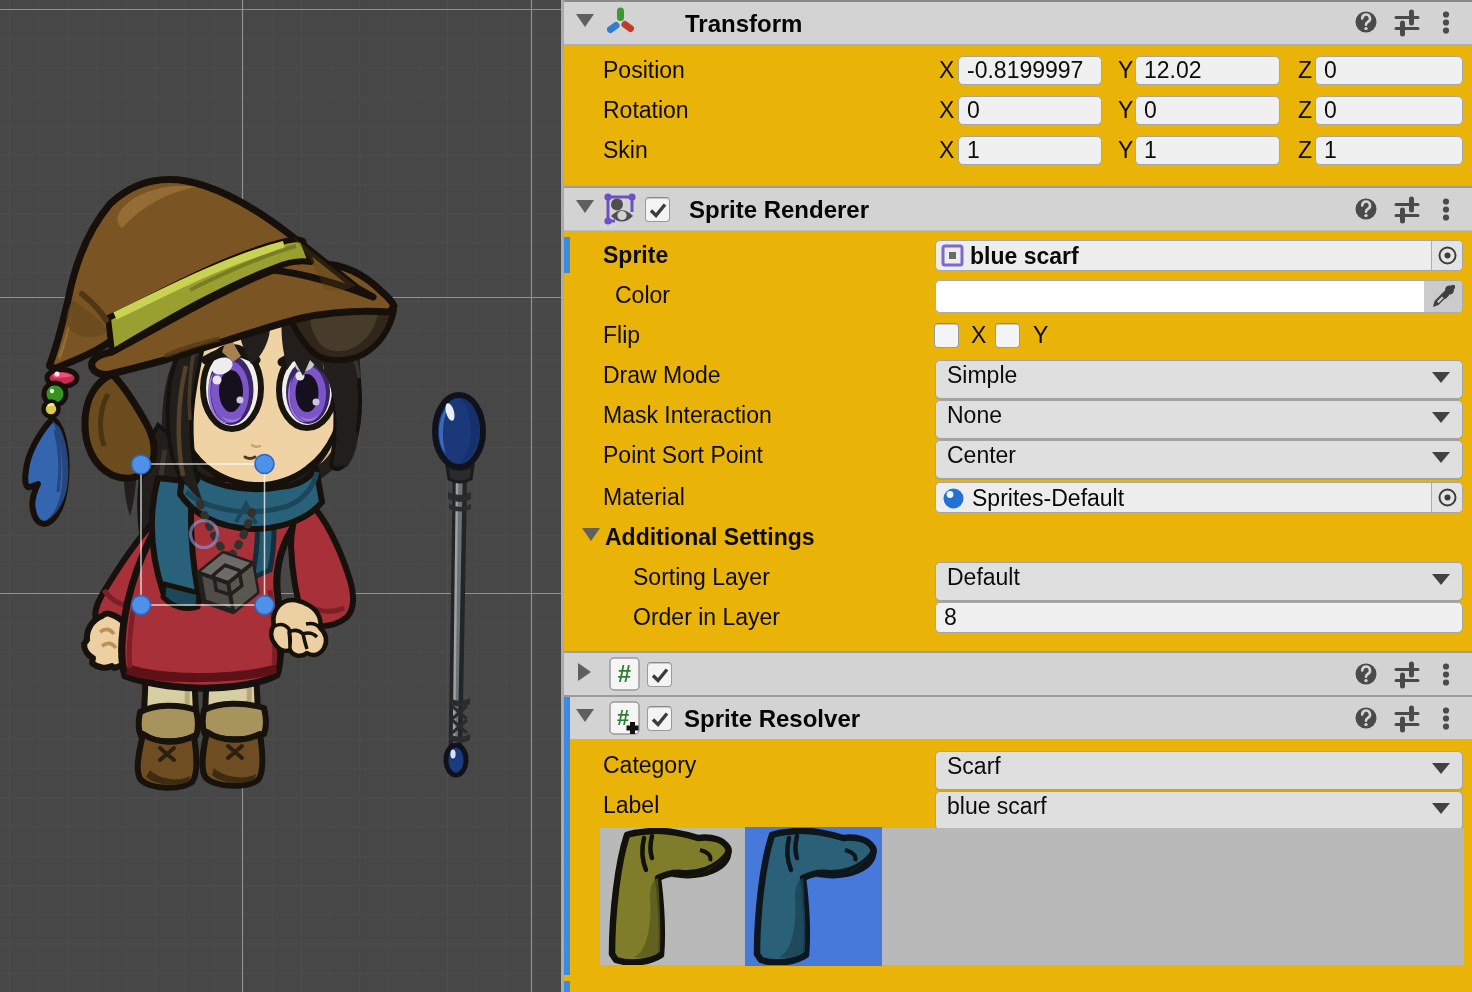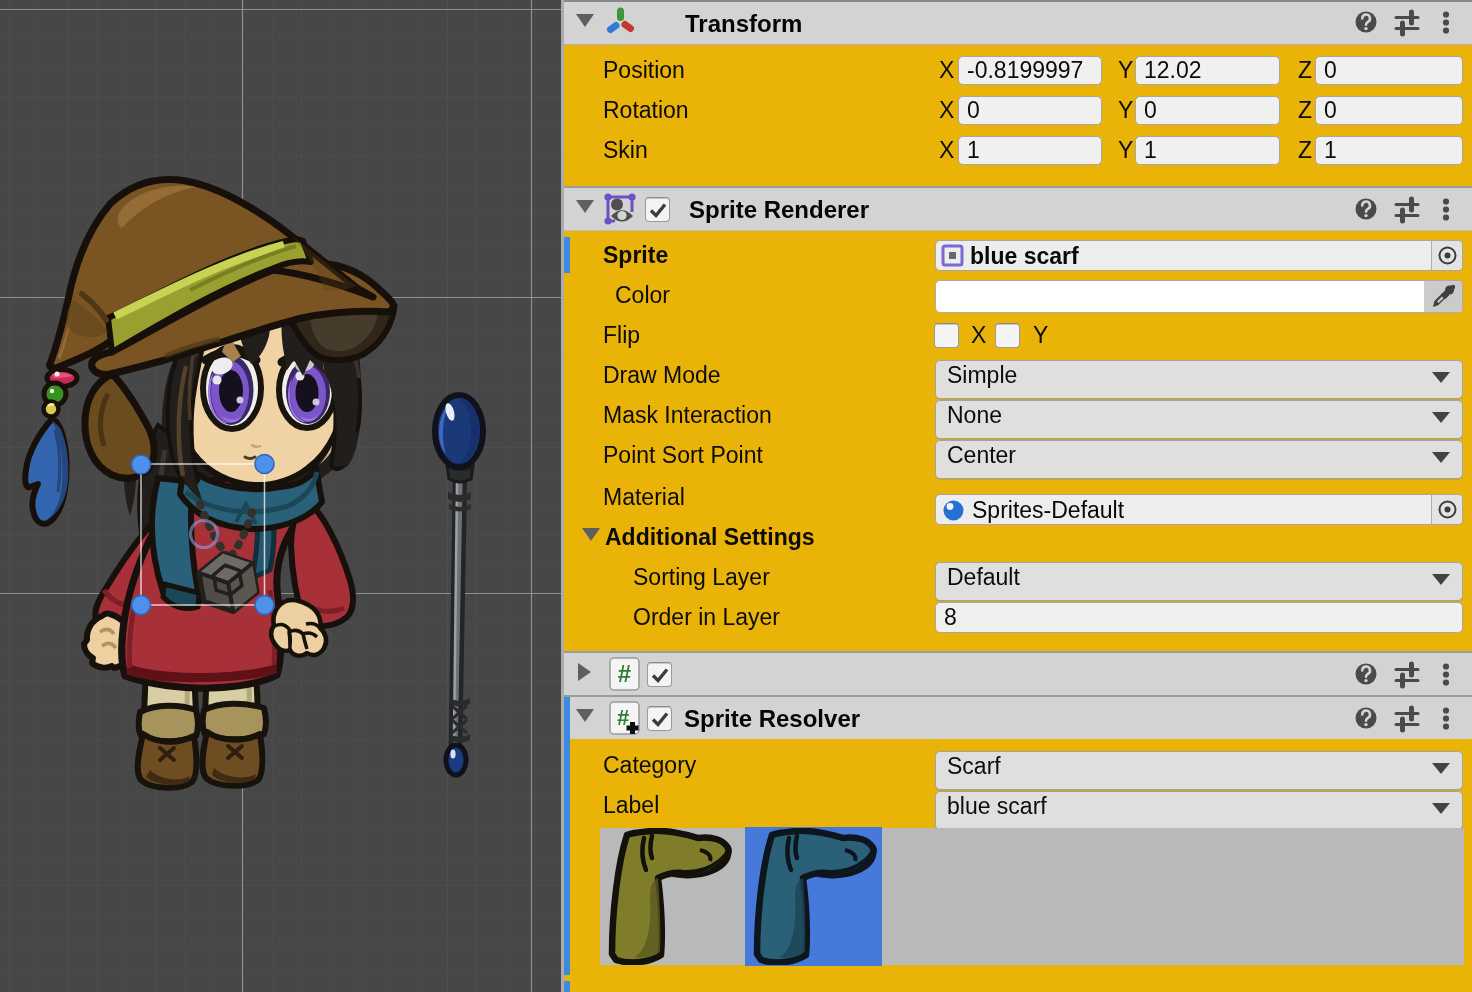--- a/index.html
+++ b/index.html
@@ -315,21 +315,21 @@
 
   <div class="lbl" style="left:39px;top:402px;">Mask Interaction</div>
   <div class="drop" style="left:371px;top:400px;width:528px;">None</div>
   <div class="caret" style="left:868px;top:412px;"></div>
 
   <div class="lbl" style="left:39px;top:442px;">Point Sort Point</div>
   <div class="drop" style="left:371px;top:440px;width:528px;">Center</div>
   <div class="caret" style="left:868px;top:452px;"></div>
 
   <div class="lbl" style="left:39px;top:484px;">Material</div>
-  <div class="objfield" style="left:371px;top:494px;width:528px;">
+  <div class="objfield" style="left:371px;top:482px;width:528px;">
     <svg class="icon" style="left:6px;top:4px;" width="23" height="23" viewBox="0 0 23 23">
       <circle cx="11.5" cy="11.5" r="10" fill="#2470D3"></circle>
       <circle cx="8" cy="7.5" r="3.4" fill="#F2F6FB"></circle>
     </svg>
     <div class="objtext" style="left:36px;font-weight:normal;">Sprites-Default</div>
     <div class="picker">
       <svg style="position:absolute;left:5px;top:4px;" width="21" height="21" viewBox="0 0 21 21">
         <circle cx="10.5" cy="10.5" r="8" fill="none" stroke="#3C3C3C" stroke-width="2"></circle>
         <circle cx="10.5" cy="10.5" r="3" fill="#3C3C3C"></circle>
       </svg>

